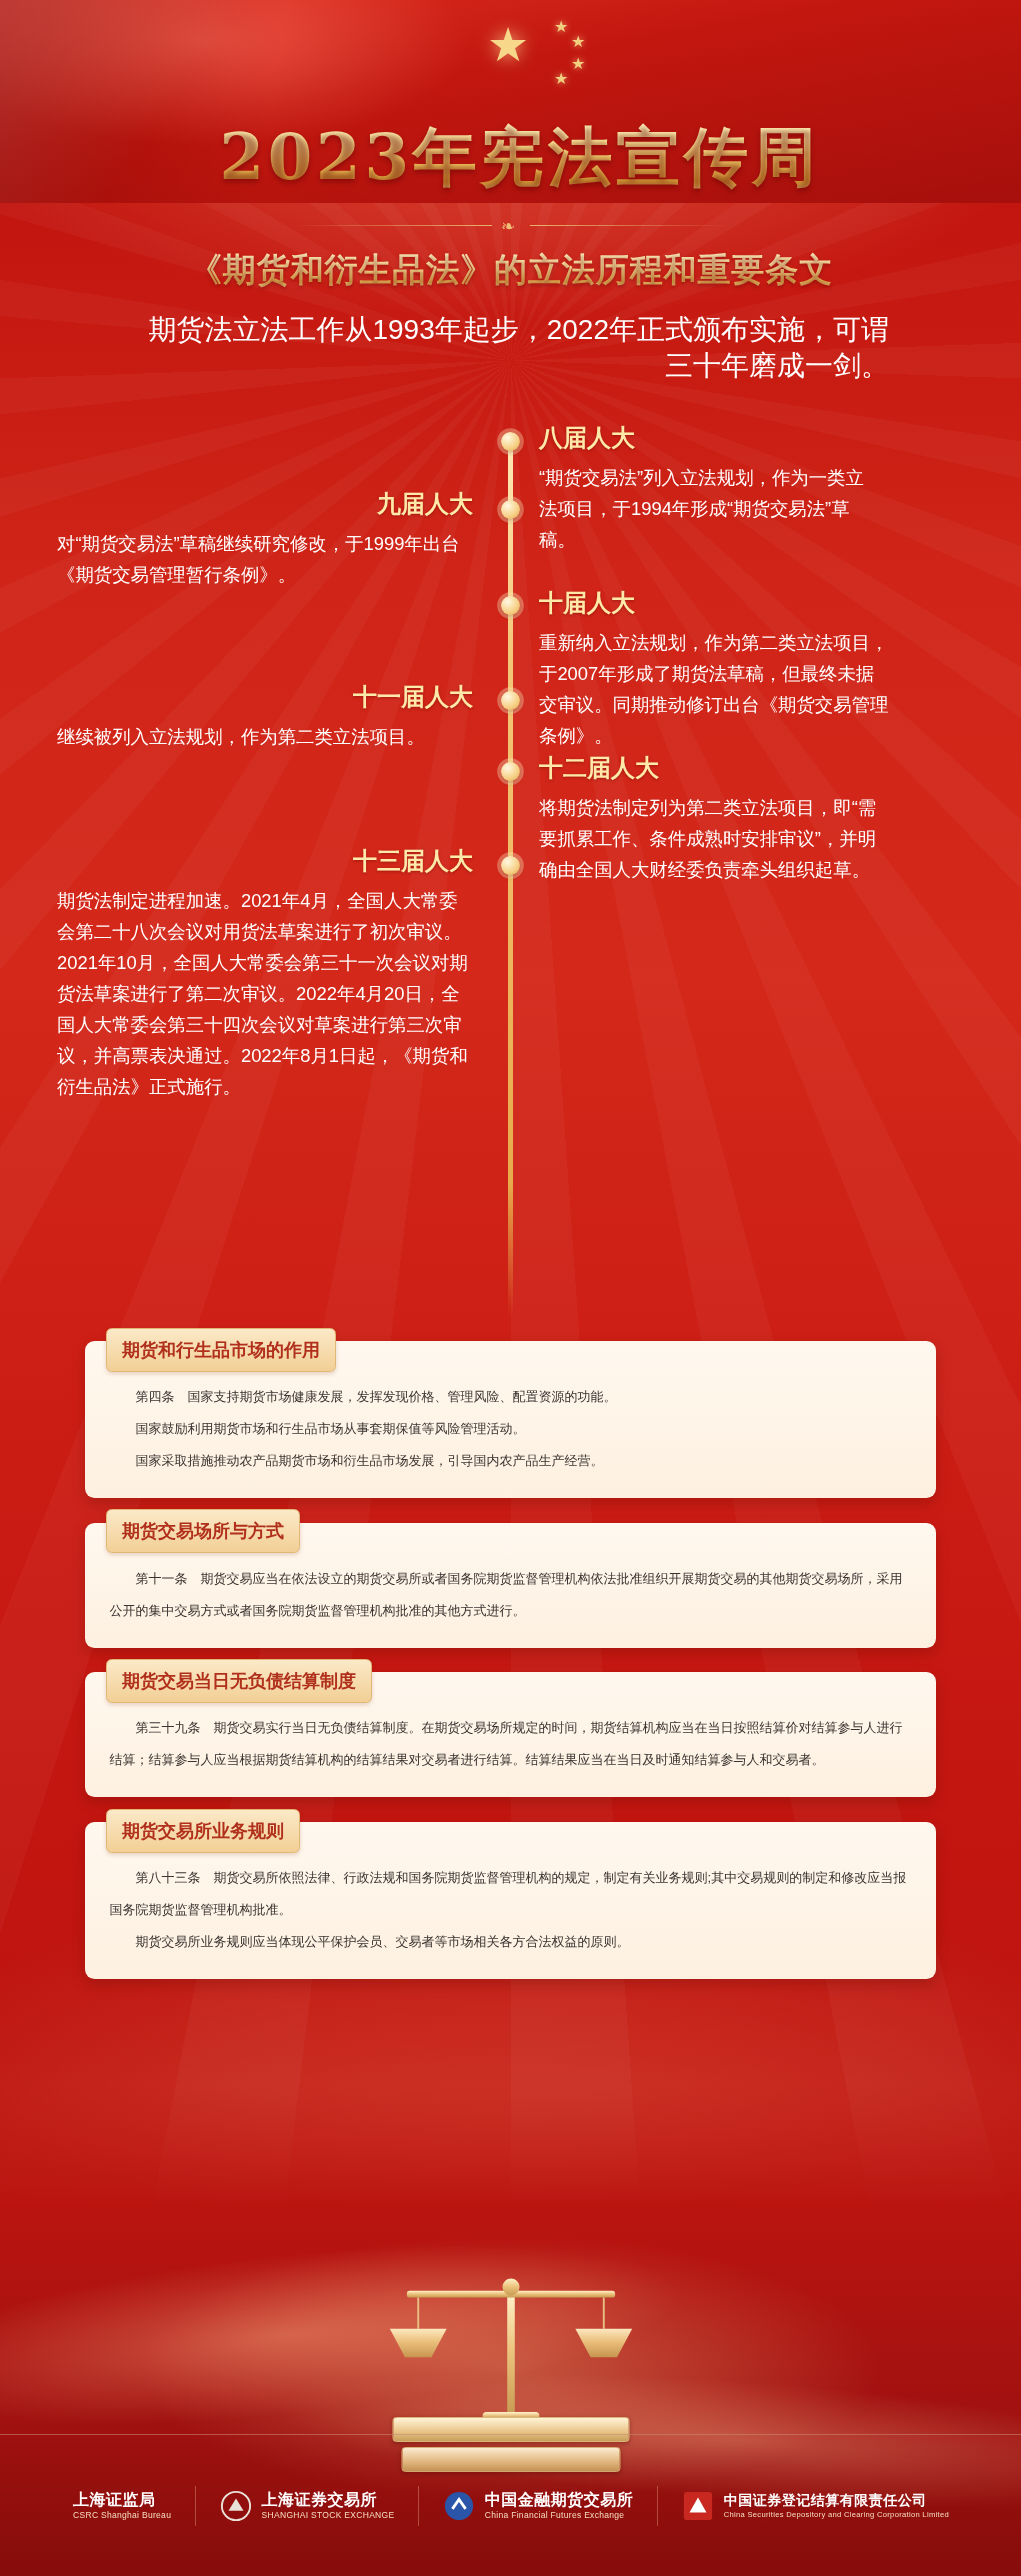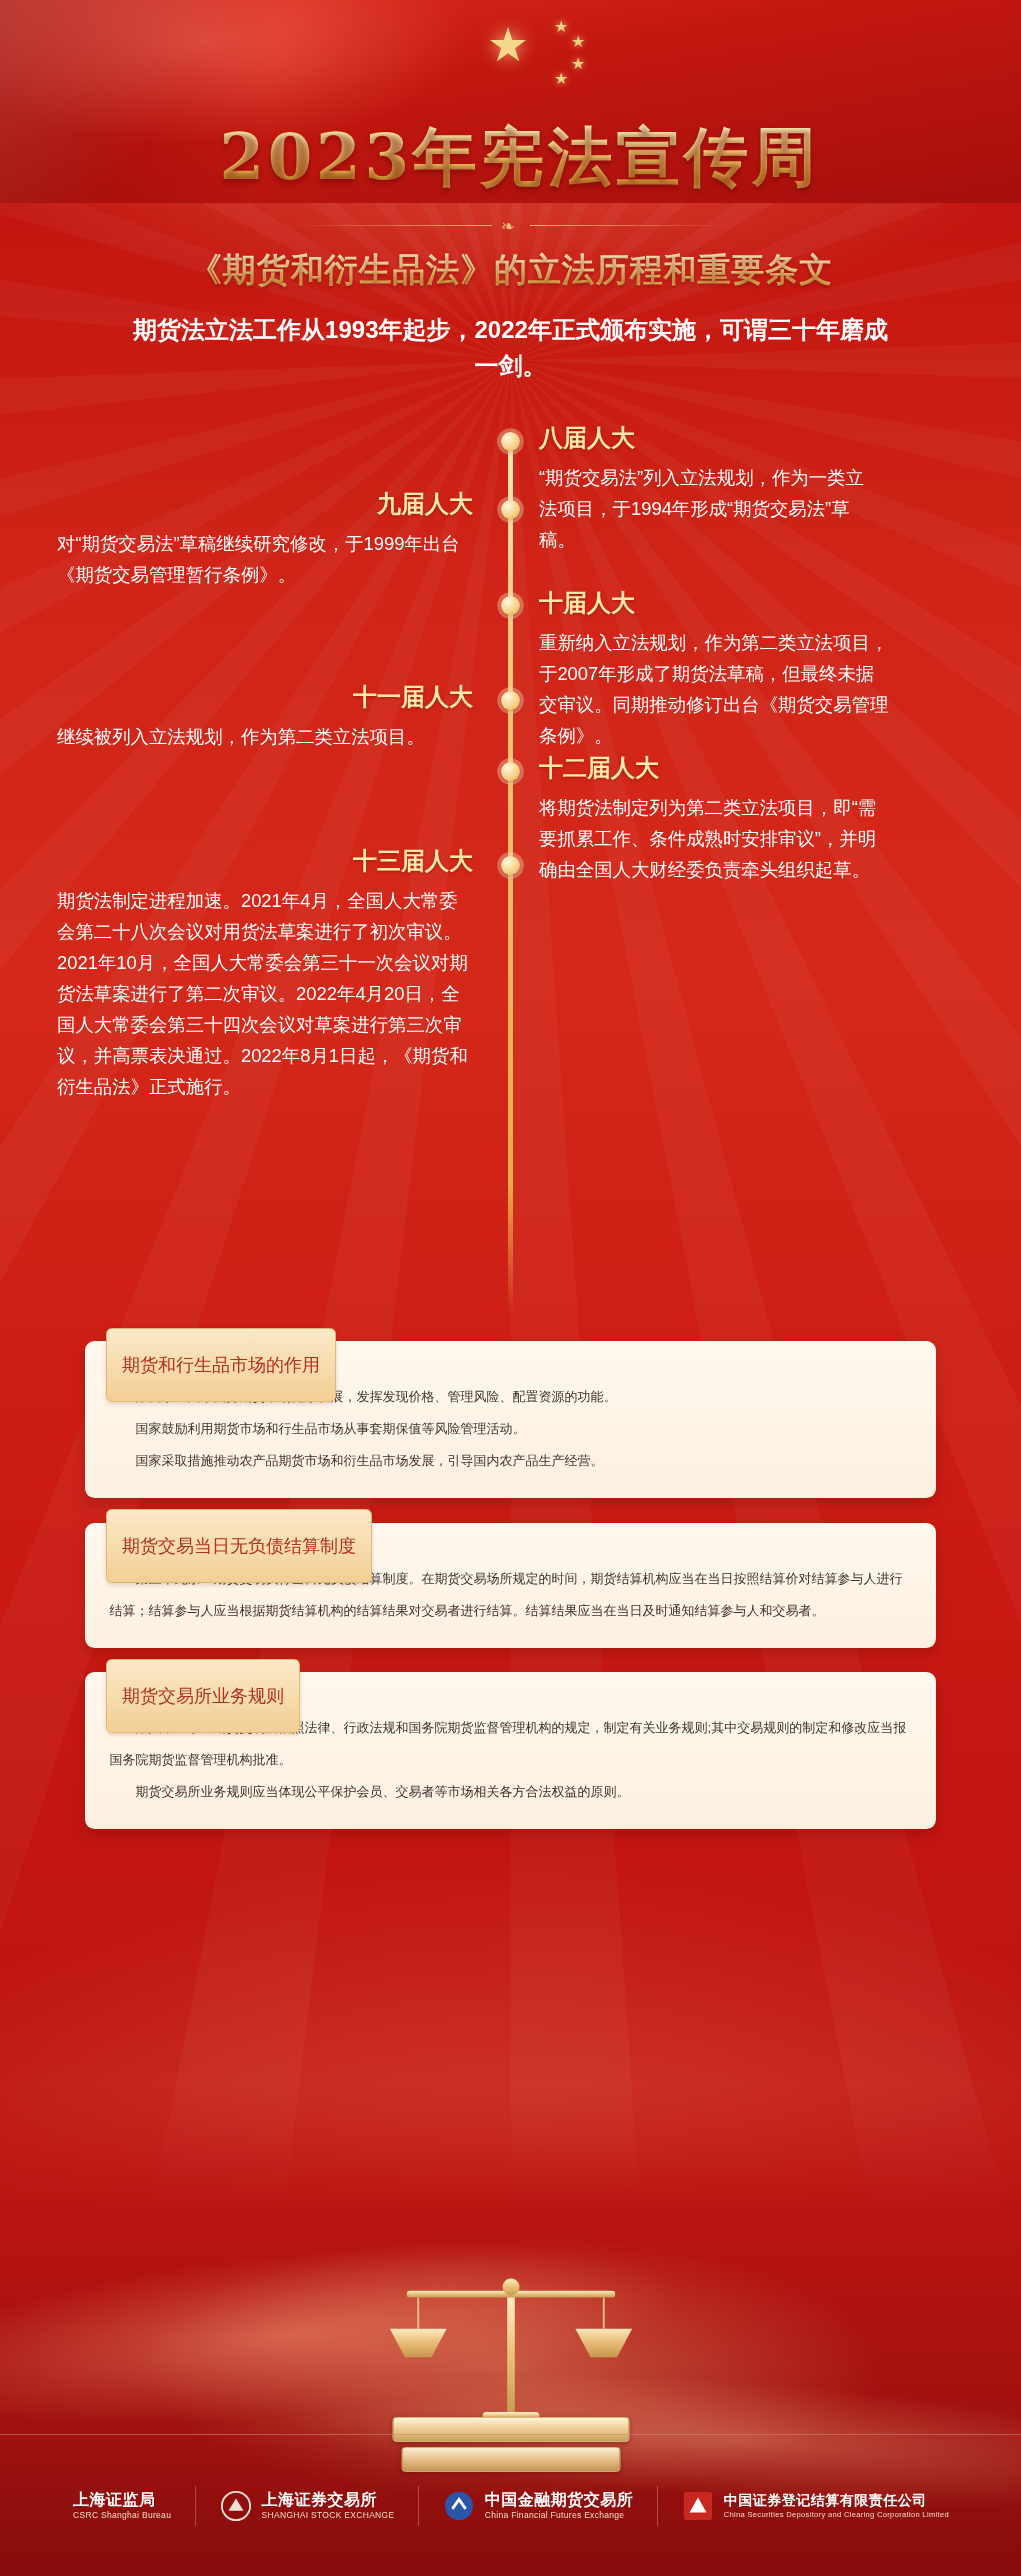--- a/index.html
+++ b/index.html
@@ -89,22 +89,22 @@
     font-family: "DejaVu Serif", "Liberation Serif", serif;
     font-size: 33px; font-weight: bold; letter-spacing: 0.9px;
     background: linear-gradient(180deg, #fff4cd 0%, #ffe296 45%, #e9b košt 60%, #f6d78e 100%);
     background: linear-gradient(180deg, #fff4cd 0%, #ffe296 45%, #e0ae4f 75%, #ffeec0 100%);
     -webkit-background-clip: text; background-clip:text; color: transparent;
     text-shadow: 0 1.9px 3.8px rgba(90,0,0,0.35);
   }
 
   .lead {
     position:absolute; top: 312px; left: 132px; width: 757px;
-    color: #ffffff; font-size: 24px; line-height: 36px; font-weight: bold;
-    text-align: center;
+    color: #ffffff; font-size: 28px; line-height: 36px; font-weight: normal;
+    text-align: right;
   }
 
   
   .pill {
     position:absolute; top: 364px; left: 50%; transform: translateX(-50%);
     width: 293px; height: 59px;
     background: linear-gradient(180deg,#fffaf0 0%, #fdeccb 45%, #f6dcae 100%);
     border-radius: 32px;
     box-shadow: 0 3.8px 9.5px rgba(90,0,0,0.3), inset 0 0 0 1.9px #e8c78b;
     display:flex; align-items:center; justify-content:center;
@@ -153,22 +153,22 @@
     border-radius: 9.5px;
     box-shadow: 0 5.7px 13.2px rgba(100,10,5,0.28);
     padding: 40px 24.6px 21px 24.6px;
     margin-bottom: 24.6px;
   }
   .card-tag {
     position:absolute; top: -13.2px; left: 21px;
     background: linear-gradient(180deg,#fbe9c8 0%, #f2cf95 100%);
     border: 0.9px solid #e0b775;
     border-radius: 5.7px;
-    padding: 24px 15px;
-    font-size: 18px; font-weight: normal; color: #b1301c;
+    padding: 9px 15px;
+    font-size: 18px; font-weight: bold; color: #b1301c;
     font-family:"DejaVu Serif","Liberation Serif",serif;
     box-shadow: 0 1.9px 4.7px rgba(120,40,10,0.18);
     white-space: nowrap;
   }
   .card p {
     font-size: 13px; line-height: 32px; color: #3a3330; text-indent: 0;
   }
   .card p.ind { text-indent: 2em; }
 
   
@@ -289,20 +289,24 @@
 
   <div class="cards">
 
     <div class="card">
       <div class="card-tag">期货和行生品市场的作用</div>
       <p class="ind">第四条　国家支持期货市场健康发展，发挥发现价格、管理风险、配置资源的功能。</p>
       <p class="ind">国家鼓励利用期货市场和行生品市场从事套期保值等风险管理活动。</p>
       <p class="ind">国家采取措施推动农产品期货市场和衍生品市场发展，引导国内农产品生产经营。</p>
     </div>
 
+    <div class="card">
+      <div class="card-tag">期货交易场所与方式</div>
+      <p class="ind">第十一条　期货交易应当在依法设立的期货交易所或者国务院期货监督管理机构依法批准组织开展期货交易的其他期货交易场所，采用公开的集中交易方式或者国务院期货监督管理机构批准的其他方式进行。</p>
+    </div>
 
     <div class="card">
       <div class="card-tag">期货交易当日无负债结算制度</div>
       <p class="ind">第三十九条　期货交易实行当日无负债结算制度。在期货交易场所规定的时间，期货结算机构应当在当日按照结算价对结算参与人进行结算；结算参与人应当根据期货结算机构的结算结果对交易者进行结算。结算结果应当在当日及时通知结算参与人和交易者。</p>
     </div>
 
     <div class="card">
       <div class="card-tag">期货交易所业务规则</div>
       <p class="ind">第八十三条　期货交易所依照法律、行政法规和国务院期货监督管理机构的规定，制定有关业务规则;其中交易规则的制定和修改应当报国务院期货监督管理机构批准。</p>
       <p class="ind">期货交易所业务规则应当体现公平保护会员、交易者等市场相关各方合法权益的原则。</p>

